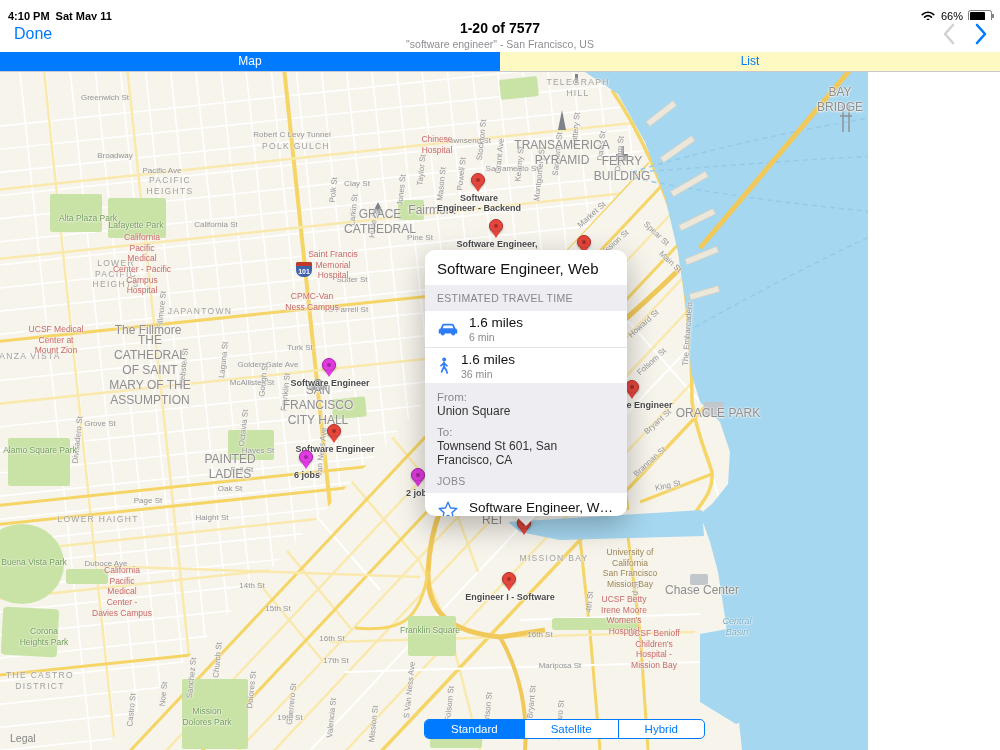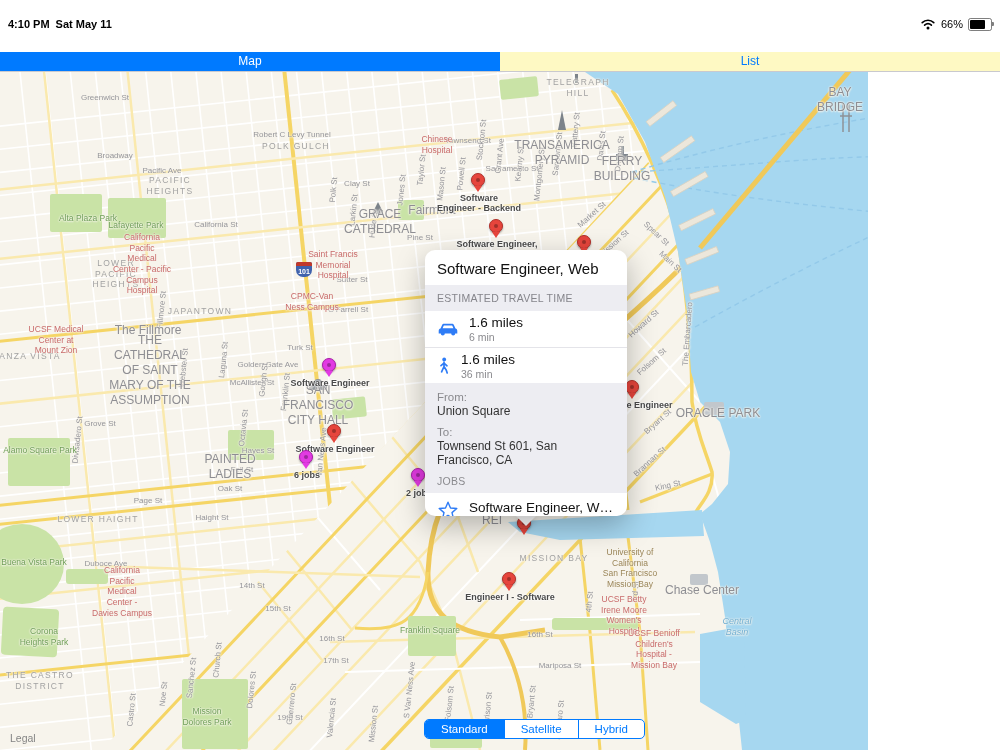--- a/index.html
+++ b/index.html
@@ -1,21 +1,21 @@
 <!DOCTYPE html>
 <html><head>
 <meta charset="utf-8">
 <style>
   html,body{margin:0;padding:0;background:#000;}
   .screen{position:relative;width:1000px;height:750px;overflow:hidden;background:#fff;
     font-family:"Liberation Sans","DejaVu Sans",sans-serif;-webkit-font-smoothing:antialiased;}
   
   .statusbar{position:absolute;left:0;top:0;width:100%;height:20px;background:#fff;
     display:flex;justify-content:space-between;align-items:center;box-sizing:border-box;padding:16px 8px;
-    font-size:11px;font-weight:700;color:#000;z-index:60;margin-top:8px;}
+    font-size:11px;font-weight:700;color:#000;z-index:60;}
   .sb-left span{margin-right:6px;}
   .sb-right{display:flex;align-items:center;gap:5px;font-weight:400;}
   .batt{width:22px;height:11px;border:1px solid rgba(0,0,0,.5);border-radius:2.5px;position:relative;display:inline-block;}
   .batt i{position:absolute;left:1px;top:1px;bottom:1px;width:66%;background:#000;border-radius:1px;}
   .batt::after{content:'';position:absolute;right:-3px;top:3px;width:2px;height:4px;background:rgba(0,0,0,.5);border-radius:0 1px 1px 0;}
   
   .navbar{position:absolute;left:0;top:20px;width:100%;height:32px;background:#fff;z-index:60;}
   .done{position:absolute;left:14px;top:5px;font-size:16px;color:#007aff;cursor:pointer;}
   .nav-center{position:absolute;left:0;right:0;top:0;text-align:center;}
   .nav-title{font-size:14px;font-weight:700;color:#000;margin-top:0px;}
@@ -71,21 +71,21 @@
   .co-min{font-size:10.5px;color:#8a8a8e;margin-top:1px;}
   .co-gray{background:#ededf2;padding:8px 12px 6px;}
   .co-lbl{color:#8a8a8e;font-size:11.5px;}
   .co-val{color:#333;font-size:12px;margin:1px 0 8px;}
   .co-jobs{color:#8a8a8e;font-size:10.5px;letter-spacing:.3px;margin-top:4px;}
   .co-job{display:flex;gap:10px;padding:7px 12px;align-items:flex-start;cursor:pointer;}
   .co-job-t{font-size:13.5px;color:#111;}
   
   .maptype{position:absolute;left:424px;top:647px;display:flex;border:1px solid #007aff;border-radius:5px;
     overflow:hidden;background:#fff;z-index:40;}
-  .mt{padding:3px 16px;font-size:11.5px;color:#007aff;border-left:1px solid #007aff;cursor:pointer;}
+  .mt{padding:3px 26px;font-size:11.5px;color:#007aff;border-left:1px solid #007aff;cursor:pointer;}
   .mt:first-child{border-left:none;}
   .mt.sel{background:#007aff;color:#fff;}
   .legal{position:absolute;left:10px;top:660px;font-size:10.5px;color:#858585;z-index:40;cursor:pointer;}
 </style>
 </head>
 <body>
 
 <div class="screen">
 
   <div class="statusbar">
@@ -98,20 +98,35 @@
         <path d="M4.6,7.2 C6.6,5.4 9.4,5.4 11.4,7.2" stroke="#000" stroke-width="1.6" fill="none" stroke-linecap="round"></path>
         <circle cx="8" cy="10" r="1.5" fill="#000"></circle>
       </svg>
       <span>66%</span>
       <span class="batt">
           <i></i>
         </span>
     </div>
   </div>
 
+  <div class="navbar">
+    <span class="done">Done</span>
+    <div class="nav-center">
+      <div class="nav-title">1-20 of 7577</div>
+      <div class="nav-sub">"software engineer" - San Francisco, US</div>
+    </div>
+    <div class="nav-right">
+      <svg width="14" height="24" viewBox="0 0 14 24">
+        <path d="M11,3 L3,12 L11,21" stroke="#d1d1d6" stroke-width="2.6" fill="none" stroke-linecap="round" stroke-linejoin="round"></path>
+      </svg>
+      <svg width="14" height="24" viewBox="0 0 14 24">
+        <path d="M3,3 L11,12 L3,21" stroke="#007aff" stroke-width="2.6" fill="none" stroke-linecap="round" stroke-linejoin="round"></path>
+      </svg>
+    </div>
+  </div>
 
   <div class="toggle">
     <div class="tg sel">Map</div>
     <div class="tg unsel">List</div>
   </div>
 
   <div class="map">
     <svg class="base" width="1000" height="678" viewBox="0 0 1000 678">
       <defs>
         <clipPath id="cpN">

